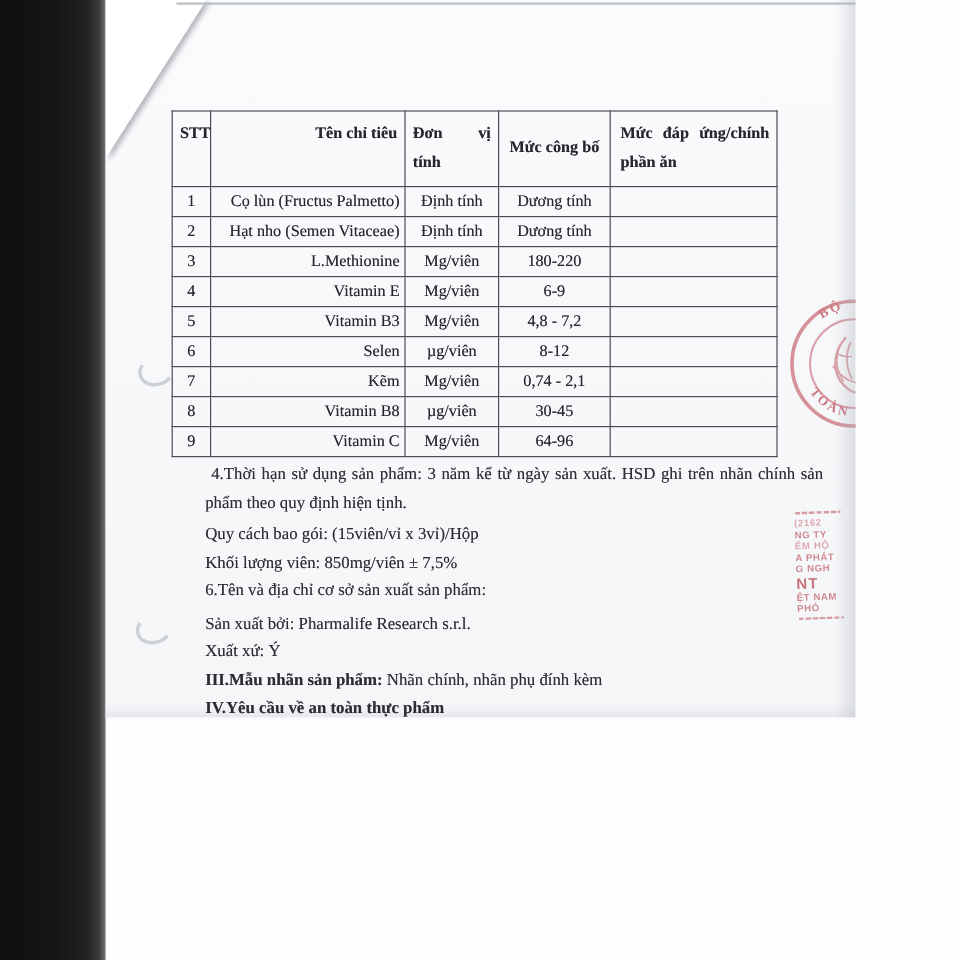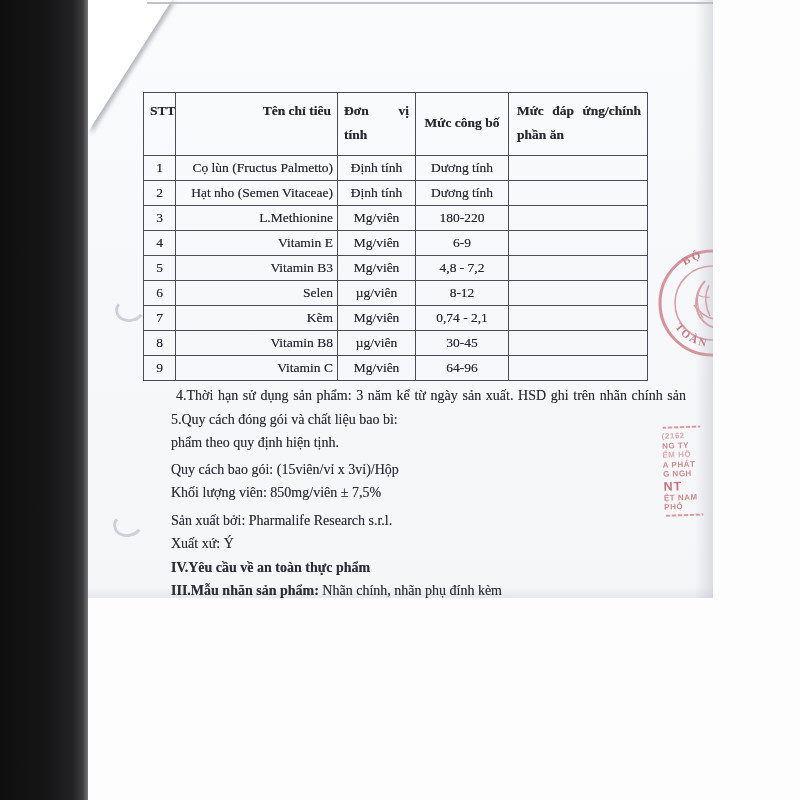--- a/index.html
+++ b/index.html
@@ -155,28 +155,28 @@
           <td class="al">Vitamin C</td>
           <td>Mg/viên</td>
           <td>64-96</td>
           <td></td>
         </tr>
       </tbody>
     </table>
 
     <div class="body-text">
       <div class="line j ind"><span>4.Thời hạn sử dụng sản phẩm: 3 năm kể từ ngày sản xuất. HSD ghi trên nhãn chính sản</span></div>
-      <div class="line"><span>5.Quy cách đóng gói và chất liệu bao bì:</span></div>
       <div class="line"><span>phẩm theo quy định hiện tịnh.</span></div>
       <div class="line g3"><span>Quy cách bao gói: (15viên/vỉ x 3vỉ)/Hộp</span></div>
       <div class="line"><span>Khối lượng viên: 850mg/viên ± 7,5%</span></div>
+      <div class="line"><span>6.Tên và địa chỉ cơ sở sản xuất sản phẩm:</span></div>
       <div class="line g4"><span>Sản xuất bởi: Pharmalife Research s.r.l.</span></div>
       <div class="line"><span>Xuất xứ: Ý</span></div>
+      <div class="line"><span class="b">III.Mẫu nhãn sản phẩm:</span><span> Nhãn chính, nhãn phụ đính kèm</span></div>
       <div class="line"><span class="b">IV.Yêu cầu về an toàn thực phẩm</span></div>
-      <div class="line"><span class="b">III.Mẫu nhãn sản phẩm:</span><span> Nhãn chính, nhãn phụ đính kèm</span></div>
     </div>
 
     <svg class="stamp-circle" width="120" height="120" viewBox="0 0 120 120">
       <g fill="none" stroke="#c96d77">
         <circle cx="60" cy="60" r="52" stroke-width="3" opacity="0.8"></circle>
         <circle cx="60" cy="60" r="37" stroke-width="1.6" opacity="0.7"></circle>
       </g>
       <defs>
         <path id="arcTop" d="M 14,60 A 46,46 0 0 1 106,60"></path>
         <path id="arcBot" d="M 16,60 A 44,44 0 0 0 104,60"></path>

